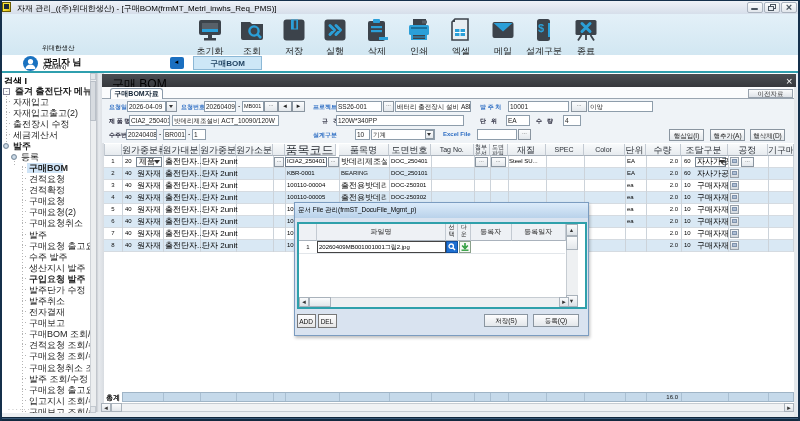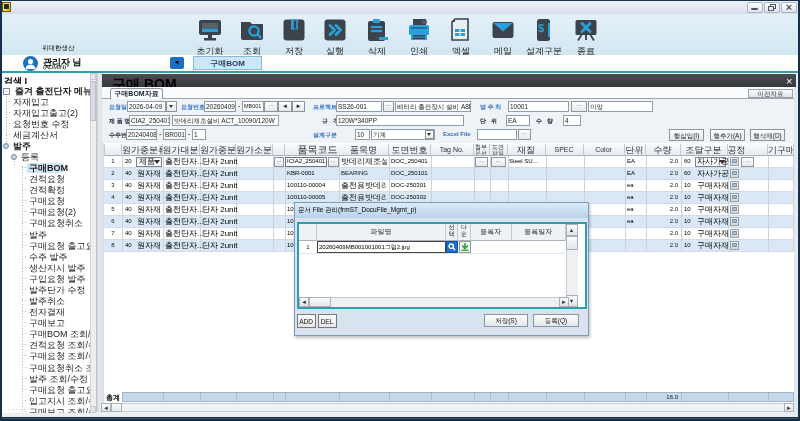--- a/index.html
+++ b/index.html
@@ -7,20 +7,21 @@
 #w svg{display:block}
 .tree{font-size:9px;color:#222;white-space:nowrap}
 </style></head><body>
 <div id="w">
 
 <div style="left:0px;top:0px;width:800px;height:421px;background:#15304b"></div>
 <div style="left:1px;top:1px;width:798px;height:417px;background:#e9edf3"></div>
 <div style="left:2px;top:1px;width:796px;height:13px;background:linear-gradient(#eff2f7,#d6deea)"></div>
 <div style="left:2px;top:2px;width:9px;height:10px;background:linear-gradient(135deg,#f7e437 55%,#caa911);border:1px solid #6b5b00"></div>
 <div style="left:4px;top:4px;width:5px;height:5px;background:#1c2b3a"></div>
+<div style="left:17px;top:3px;font-size:8px;color:#5c6673white-space:nowrap;position:absolute">자재 관리_((주)위대한생산) - [구매BOM(frmMT_Metrl_inwhs_Req_PMS)]</div>
 <div style="left:747px;top:2px;width:16px;height:11px;background:linear-gradient(#fbfcfd,#e1e6ec);border:1px solid #aab3bf;border-radius:2px"></div>
 <div style="left:751px;top:8px;width:7px;height:2px;background:#4a5560;border-radius:1px"></div>
 <div style="left:764px;top:2px;width:16px;height:11px;background:linear-gradient(#fbfcfd,#e1e6ec);border:1px solid #aab3bf;border-radius:2px"></div>
 <div style="left:770px;top:4px;width:6px;height:5px;border:1px solid #4a5560;background:transparent"></div>
 <div style="left:768px;top:6px;width:6px;height:5px;border:1px solid #4a5560;background:#e8ecf1"></div>
 <div style="left:781px;top:2px;width:16px;height:11px;background:linear-gradient(#fbfcfd,#e1e6ec);border:1px solid #aab3bf;border-radius:2px"></div>
 <div style="left:784px;top:1.5px;width:10px;height:11px;font-size:11px;font-weight:bold;color:#4a5560;text-align:center;line-height:11px">×</div>
 <div style="left:2px;top:14px;width:796px;height:41px;background:linear-gradient(#e3f0f8,#d2e7f2)"></div>
 <div style="left:42px;top:44px;font-size:6.5px;color:#444white-space:nowrap;position:absolute">위대한생산</div>
 <div style="left:197px;top:17px;width:26px;height:26px;position:absolute">
@@ -155,21 +156,21 @@
 <div style="position:absolute;left:4px;top:12px;width:1px;height:48px;background-image:repeating-linear-gradient(to bottom,#b4b4b4 0,#b4b4b4 1px,transparent 1px,transparent 3px)"></div>
       <div style="position:absolute;left:12px;top:71px;width:1px;height:11px;background-image:repeating-linear-gradient(to bottom,#b4b4b4 0,#b4b4b4 1px,transparent 1px,transparent 3px)"></div>
       <div style="position:absolute;left:20px;top:82px;width:1px;height:245px;background-image:repeating-linear-gradient(to bottom,#b4b4b4 0,#b4b4b4 1px,transparent 1px,transparent 3px)"></div>
       <div style="position:absolute;left:1px;top:4.0px;width:7px;height:7px;border:1px solid #889;background:#fff;font-size:6px;line-height:5px;text-align:center;color:#445;box-sizing:border-box">-</div>
       <div class="tree" style="left:13px;top:0.5px;font-weight:bold;position:absolute">즐겨 출전단자 메뉴</div>
       <div style="position:absolute;left:4px;top:16.58px;width:5px;height:1px;background-image:repeating-linear-gradient(to right,#b4b4b4 0,#b4b4b4 1px,transparent 1px,transparent 3px)"></div>
       <div class="tree" style="left:11px;top:11.58px;font-weight:normal;position:absolute">자재입고</div>
       <div style="position:absolute;left:4px;top:27.66px;width:5px;height:1px;background-image:repeating-linear-gradient(to right,#b4b4b4 0,#b4b4b4 1px,transparent 1px,transparent 3px)"></div>
       <div class="tree" style="left:11px;top:22.66px;font-weight:normal;position:absolute">자재입고출고(2)</div>
       <div style="position:absolute;left:4px;top:38.74px;width:5px;height:1px;background-image:repeating-linear-gradient(to right,#b4b4b4 0,#b4b4b4 1px,transparent 1px,transparent 3px)"></div>
-      <div class="tree" style="left:11px;top:33.74px;font-weight:normal;position:absolute">요청번호 수정</div>
+      <div class="tree" style="left:11px;top:33.74px;font-weight:normal;position:absolute">출전장시 수정</div>
       <div style="position:absolute;left:4px;top:49.82px;width:5px;height:1px;background-image:repeating-linear-gradient(to right,#b4b4b4 0,#b4b4b4 1px,transparent 1px,transparent 3px)"></div>
       <div class="tree" style="left:11px;top:44.82px;font-weight:normal;position:absolute">세금계산서</div>
       <div style="position:absolute;left:1px;top:59.4px;width:6px;height:6px;border:1px solid #7a8a9a;border-radius:50%;background:radial-gradient(#dfe9f2,#9fb7cc);box-sizing:border-box"></div>
       <div class="tree" style="left:11px;top:55.9px;font-weight:bold;position:absolute">발주</div>
       <div style="position:absolute;left:9px;top:70.48px;width:6px;height:6px;border:1px solid #7a8a9a;border-radius:50%;background:radial-gradient(#dfe9f2,#9fb7cc);box-sizing:border-box"></div>
       <div class="tree" style="left:19px;top:66.98px;font-weight:normal;position:absolute">등록</div>
       <div style="position:absolute;left:25px;top:79.06px;width:36px;height:10px;background:#cfe4f7"></div>
       <div style="position:absolute;left:20px;top:83.06px;width:5px;height:1px;background-image:repeating-linear-gradient(to right,#b4b4b4 0,#b4b4b4 1px,transparent 1px,transparent 3px)"></div>
       <div class="tree" style="left:27px;top:78.06px;font-weight:bold;position:absolute">구매BOM</div>
       <div style="position:absolute;left:20px;top:94.14px;width:5px;height:1px;background-image:repeating-linear-gradient(to right,#b4b4b4 0,#b4b4b4 1px,transparent 1px,transparent 3px)"></div>
@@ -184,21 +185,21 @@
       <div class="tree" style="left:27px;top:133.46px;font-weight:normal;position:absolute">구매요청취소</div>
       <div style="position:absolute;left:20px;top:149.54px;width:5px;height:1px;background-image:repeating-linear-gradient(to right,#b4b4b4 0,#b4b4b4 1px,transparent 1px,transparent 3px)"></div>
       <div class="tree" style="left:27px;top:144.54px;font-weight:normal;position:absolute">발주</div>
       <div style="position:absolute;left:20px;top:160.62px;width:5px;height:1px;background-image:repeating-linear-gradient(to right,#b4b4b4 0,#b4b4b4 1px,transparent 1px,transparent 3px)"></div>
       <div class="tree" style="left:27px;top:155.62px;font-weight:normal;position:absolute">구매요청 출고요청</div>
       <div style="position:absolute;left:20px;top:171.7px;width:5px;height:1px;background-image:repeating-linear-gradient(to right,#b4b4b4 0,#b4b4b4 1px,transparent 1px,transparent 3px)"></div>
       <div class="tree" style="left:27px;top:166.7px;font-weight:normal;position:absolute">수주 발주</div>
       <div style="position:absolute;left:20px;top:182.78px;width:5px;height:1px;background-image:repeating-linear-gradient(to right,#b4b4b4 0,#b4b4b4 1px,transparent 1px,transparent 3px)"></div>
       <div class="tree" style="left:27px;top:177.78px;font-weight:normal;position:absolute">생산지시 발주</div>
       <div style="position:absolute;left:20px;top:193.86px;width:5px;height:1px;background-image:repeating-linear-gradient(to right,#b4b4b4 0,#b4b4b4 1px,transparent 1px,transparent 3px)"></div>
-      <div class="tree" style="left:27px;top:188.86px;font-weight:normal;position:absolute">구입요청 발주</div>
+      <div class="tree" style="left:27px;top:188.86px;font-weight:bold;position:absolute">구입요청 발주</div>
       <div style="position:absolute;left:20px;top:204.94px;width:5px;height:1px;background-image:repeating-linear-gradient(to right,#b4b4b4 0,#b4b4b4 1px,transparent 1px,transparent 3px)"></div>
       <div class="tree" style="left:27px;top:199.94px;font-weight:normal;position:absolute">발주단가 수정</div>
       <div style="position:absolute;left:20px;top:216.02px;width:5px;height:1px;background-image:repeating-linear-gradient(to right,#b4b4b4 0,#b4b4b4 1px,transparent 1px,transparent 3px)"></div>
       <div class="tree" style="left:27px;top:211.02px;font-weight:normal;position:absolute">발주취소</div>
       <div style="position:absolute;left:20px;top:227.1px;width:5px;height:1px;background-image:repeating-linear-gradient(to right,#b4b4b4 0,#b4b4b4 1px,transparent 1px,transparent 3px)"></div>
       <div class="tree" style="left:27px;top:222.1px;font-weight:normal;position:absolute">전자결재</div>
       <div style="position:absolute;left:20px;top:238.18px;width:5px;height:1px;background-image:repeating-linear-gradient(to right,#b4b4b4 0,#b4b4b4 1px,transparent 1px,transparent 3px)"></div>
       <div class="tree" style="left:27px;top:233.18px;font-weight:normal;position:absolute">구매보고</div>
       <div style="position:absolute;left:20px;top:249.26px;width:5px;height:1px;background-image:repeating-linear-gradient(to right,#b4b4b4 0,#b4b4b4 1px,transparent 1px,transparent 3px)"></div>
       <div class="tree" style="left:27px;top:244.26px;font-weight:normal;position:absolute">구매BOM 조회/수정</div>
@@ -219,21 +220,21 @@
 </div>
 <div style="left:90px;top:73px;width:6px;height:340px;background:#eceef0;border-left:1px solid #cfd3d8"></div>
 <div style="left:90px;top:73px;width:6px;height:7px;background:#e3e6ea;border:1px solid #c2c8cf"></div>
 <div style="left:90px;top:406px;width:6px;height:7px;background:#e3e6ea;border:1px solid #c2c8cf"></div>
 <div style="left:90px;top:81px;width:6px;height:40px;background:#d7dbe0;border:1px solid #bac0c8"></div>
 <div style="left:8px;top:404px;font-size:7px;color:#999;letter-spacing:1pxwhite-space:nowrap;position:absolute">. . . . . . .</div>
 <div style="left:96px;top:73px;width:8px;height:345px;background:linear-gradient(90deg,#b9bec5,#e7eaee 35%,#d8dce1)"></div>
 <div style="left:2px;top:413px;width:94px;height:5px;background:#eceff2"></div>
 <div style="left:104px;top:73px;width:692px;height:345px;background:#fff"></div>
 <div style="left:102px;top:74px;width:694px;height:13px;background:linear-gradient(#4a4d52,#36383c)"></div>
-<div style="left:112px;top:76px;font-size:14px;font-weight:bold;color:#fffwhite-space:nowrap;position:absolute">구매  BOM</div>
+<div style="left:112px;top:76px;font-size:12px;font-weight:normal;color:#fffwhite-space:nowrap;position:absolute">구매  BOM</div>
 <div style="left:786px;top:74.5px;font-size:11px;color:#fff;font-weight:boldwhite-space:nowrap;position:absolute">×</div>
 <div style="left:102px;top:87px;width:694px;height:12px;background:#fbfcfd;border-bottom:1px solid #9aa5b0"></div>
 <div style="left:110px;top:88px;width:53px;height:11px;background:#fff;border:1px solid #8a9aaa;border-bottom:none;border-radius:3px 3px 0 0"></div>
 <div style="left:0px;top:89px;white-space:nowrap;position:absolute">
       <div style="left:110px;width:53px;text-align:center;font-size:7px;font-weight:bold;color:#123;position:absolute">구매BOM자료</div>
     </div>
 <div style="left:748px;top:89px;width:45px;height:9px;background:linear-gradient(#fafbfc,#dfe3e8);border:1px solid #98a2ad;font-size:6.5px;text-align:center;color:#333;line-height:8px">이전자료</div>
 <div style="left:102px;top:99px;width:694px;height:44px;background:#eff3f7"></div>
 <div style="left:109px;top:103px;font-size:6px;font-weight:bold;color:#2f6fc4;white-space:nowrap;position:absolute">요청일자</div>
 <div style="left:127px;top:101px;width:39px;height:11px;background:#fff;border:1px solid #8e9dab;font-size:6.5px;line-height:9px;padding:0 1px;overflow:hidden;white-space:nowrap;color:#222;">2026-04-09</div>
@@ -279,37 +280,37 @@
 <div style="left:518px;top:129px;width:13px;height:11px;background:linear-gradient(#fcfdfe,#e4e8ec);border:1px solid #8a95a0;font-size:6px;line-height:5px;text-align:center;color:#444">...</div>
 <div style="left:669px;top:129px;width:35px;height:12px;background:linear-gradient(#fdfdfe,#e3e7eb);border:1px solid #8a95a0;font-size:6.5px;text-align:center;color:#222;line-height:11px">행삽입(I)</div>
 <div style="left:710px;top:129px;width:35px;height:12px;background:linear-gradient(#fdfdfe,#e3e7eb);border:1px solid #8a95a0;font-size:6.5px;text-align:center;color:#222;line-height:11px">행추가(A)</div>
 <div style="left:750px;top:129px;width:35px;height:12px;background:linear-gradient(#fdfdfe,#e3e7eb);border:1px solid #8a95a0;font-size:6.5px;text-align:center;color:#222;line-height:11px">행삭제(D)</div>
 <div style="left:104px;top:143.5px;width:18px;height:12px;background:linear-gradient(#f8fafb,#e7ebef);border-right:1px solid #c3cad2;border-bottom:1px solid #a9b2bc;text-align:center;font-size:9px;line-height:12px;color:#2a2f36;overflow:hidden;white-space:nowrap"></div>
 <div style="left:122px;top:143.5px;width:40.5px;height:12px;background:linear-gradient(#f8fafb,#e7ebef);border-right:1px solid #c3cad2;border-bottom:1px solid #a9b2bc;text-align:center;font-size:9px;line-height:12px;color:#2a2f36;overflow:hidden;white-space:nowrap">원가중분류</div>
 <div style="left:162.5px;top:143.5px;width:37.5px;height:12px;background:linear-gradient(#f8fafb,#e7ebef);border-right:1px solid #c3cad2;border-bottom:1px solid #a9b2bc;text-align:center;font-size:9px;line-height:12px;color:#2a2f36;overflow:hidden;white-space:nowrap">원가대분류</div>
 <div style="left:200px;top:143.5px;width:36px;height:12px;background:linear-gradient(#f8fafb,#e7ebef);border-right:1px solid #c3cad2;border-bottom:1px solid #a9b2bc;text-align:center;font-size:9px;line-height:12px;color:#2a2f36;overflow:hidden;white-space:nowrap">원가중분류</div>
 <div style="left:236px;top:143.5px;width:37px;height:12px;background:linear-gradient(#f8fafb,#e7ebef);border-right:1px solid #c3cad2;border-bottom:1px solid #a9b2bc;text-align:center;font-size:9px;line-height:12px;color:#2a2f36;overflow:hidden;white-space:nowrap">원가소분류</div>
 <div style="left:273px;top:143.5px;width:11.5px;height:12px;background:linear-gradient(#f8fafb,#e7ebef);border-right:1px solid #c3cad2;border-bottom:1px solid #a9b2bc;text-align:center;font-size:9px;line-height:12px;color:#2a2f36;overflow:hidden;white-space:nowrap"></div>
-<div style="left:284.5px;top:143.5px;width:67px;height:12px;background:linear-gradient(#f8fafb,#e7ebef);border-right:1px solid #c3cad2;border-bottom:1px solid #a9b2bc;text-align:center;font-size:10px;line-height:12px;color:#2a2f36;overflow:hidden;white-space:nowrap">품목코드</div>
+<div style="left:284.5px;top:143.5px;width:51px;height:12px;background:linear-gradient(#f8fafb,#e7ebef);border-right:1px solid #c3cad2;border-bottom:1px solid #a9b2bc;text-align:center;font-size:12px;line-height:12px;color:#2a2f36;overflow:hidden;white-space:nowrap">품목코드</div>
 <div style="left:339px;top:143.5px;width:50px;height:12px;background:linear-gradient(#f8fafb,#e7ebef);border-right:1px solid #c3cad2;border-bottom:1px solid #a9b2bc;text-align:center;font-size:9px;line-height:12px;color:#2a2f36;overflow:hidden;white-space:nowrap">품목명</div>
 <div style="left:389px;top:143.5px;width:42px;height:12px;background:linear-gradient(#f8fafb,#e7ebef);border-right:1px solid #c3cad2;border-bottom:1px solid #a9b2bc;text-align:center;font-size:9px;line-height:12px;color:#2a2f36;overflow:hidden;white-space:nowrap">도면번호</div>
 <div style="left:431px;top:143.5px;width:42.5px;height:12px;background:linear-gradient(#f8fafb,#e7ebef);border-right:1px solid #c3cad2;border-bottom:1px solid #a9b2bc;text-align:center;font-size:7px;line-height:12px;color:#2a2f36;overflow:hidden;white-space:nowrap">Tag No.</div>
 <div style="left:473.5px;top:143.5px;width:16.0px;height:12px;background:linear-gradient(#f8fafb,#e7ebef);border-right:1px solid #c3cad2;border-bottom:1px solid #a9b2bc;text-align:center;color:#2a2f36;overflow:hidden">
       <div style="position:relative;font-size:6px;line-height:6px;top:0px">첨부<br>문서</div>
     </div>
 <div style="left:489.5px;top:143.5px;width:18.0px;height:12px;background:linear-gradient(#f8fafb,#e7ebef);border-right:1px solid #c3cad2;border-bottom:1px solid #a9b2bc;text-align:center;color:#2a2f36;overflow:hidden">
       <div style="position:relative;font-size:6px;line-height:6px;top:0px">도면<br>파일</div>
     </div>
 <div style="left:507.5px;top:143.5px;width:38.0px;height:12px;background:linear-gradient(#f8fafb,#e7ebef);border-right:1px solid #c3cad2;border-bottom:1px solid #a9b2bc;text-align:center;font-size:9px;line-height:12px;color:#2a2f36;overflow:hidden;white-space:nowrap">재질</div>
 <div style="left:545.5px;top:143.5px;width:38.0px;height:12px;background:linear-gradient(#f8fafb,#e7ebef);border-right:1px solid #c3cad2;border-bottom:1px solid #a9b2bc;text-align:center;font-size:7px;line-height:12px;color:#2a2f36;overflow:hidden;white-space:nowrap">SPEC</div>
 <div style="left:583.5px;top:143.5px;width:41.0px;height:12px;background:linear-gradient(#f8fafb,#e7ebef);border-right:1px solid #c3cad2;border-bottom:1px solid #a9b2bc;text-align:center;font-size:7px;line-height:12px;color:#2a2f36;overflow:hidden;white-space:nowrap">Color</div>
 <div style="left:624.5px;top:143.5px;width:21.0px;height:12px;background:linear-gradient(#f8fafb,#e7ebef);border-right:1px solid #c3cad2;border-bottom:1px solid #a9b2bc;text-align:center;font-size:9px;line-height:12px;color:#2a2f36;overflow:hidden;white-space:nowrap">단위</div>
 <div style="left:645.5px;top:143.5px;width:35.0px;height:12px;background:linear-gradient(#f8fafb,#e7ebef);border-right:1px solid #c3cad2;border-bottom:1px solid #a9b2bc;text-align:center;font-size:9px;line-height:12px;color:#2a2f36;overflow:hidden;white-space:nowrap">수량</div>
 <div style="left:680.5px;top:143.5px;width:47.0px;height:12px;background:linear-gradient(#f8fafb,#e7ebef);border-right:1px solid #c3cad2;border-bottom:1px solid #a9b2bc;text-align:center;font-size:9px;line-height:12px;color:#2a2f36;overflow:hidden;white-space:nowrap">조달구분</div>
-<div style="left:727.5px;top:143.5px;width:40.5px;height:12px;background:linear-gradient(#f8fafb,#e7ebef);border-right:1px solid #c3cad2;border-bottom:1px solid #a9b2bc;text-align:left;font-size:9px;line-height:12px;color:#2a2f36;overflow:hidden;white-space:nowrap">공정</div>
+<div style="left:727.5px;top:143.5px;width:40.5px;height:12px;background:linear-gradient(#f8fafb,#e7ebef);border-right:1px solid #c3cad2;border-bottom:1px solid #a9b2bc;text-align:center;font-size:9px;line-height:12px;color:#2a2f36;overflow:hidden;white-space:nowrap">공정</div>
 <div style="left:768px;top:143.5px;width:26px;height:12px;background:linear-gradient(#f8fafb,#e7ebef);border-right:1px solid #c3cad2;border-bottom:1px solid #a9b2bc;text-align:center;font-size:9px;line-height:12px;color:#2a2f36;overflow:hidden;white-space:nowrap">기구매처</div>
 <div style="left:104px;top:143.5px;width:1px;height:12px;background:#c3cad2"></div>
 <div style="left:104px;top:155.5px;width:690px;height:12px;background:#fff;border-bottom:1px solid #d5dbe1"></div>
 <div style="left:104px;top:167.5px;width:690px;height:12px;background:#d9e8f4;border-bottom:1px solid #d5dbe1"></div>
 <div style="left:104px;top:179.5px;width:690px;height:12px;background:#fff;border-bottom:1px solid #d5dbe1"></div>
 <div style="left:104px;top:191.5px;width:690px;height:12px;background:#d9e8f4;border-bottom:1px solid #d5dbe1"></div>
 <div style="left:104px;top:203.5px;width:690px;height:12px;background:#fff;border-bottom:1px solid #d5dbe1"></div>
 <div style="left:104px;top:215.5px;width:690px;height:12px;background:#d9e8f4;border-bottom:1px solid #d5dbe1"></div>
 <div style="left:104px;top:227.5px;width:690px;height:12px;background:#fff;border-bottom:1px solid #d5dbe1"></div>
 <div style="left:104px;top:239.5px;width:690px;height:12px;background:#d9e8f4;border-bottom:1px solid #d5dbe1"></div>

